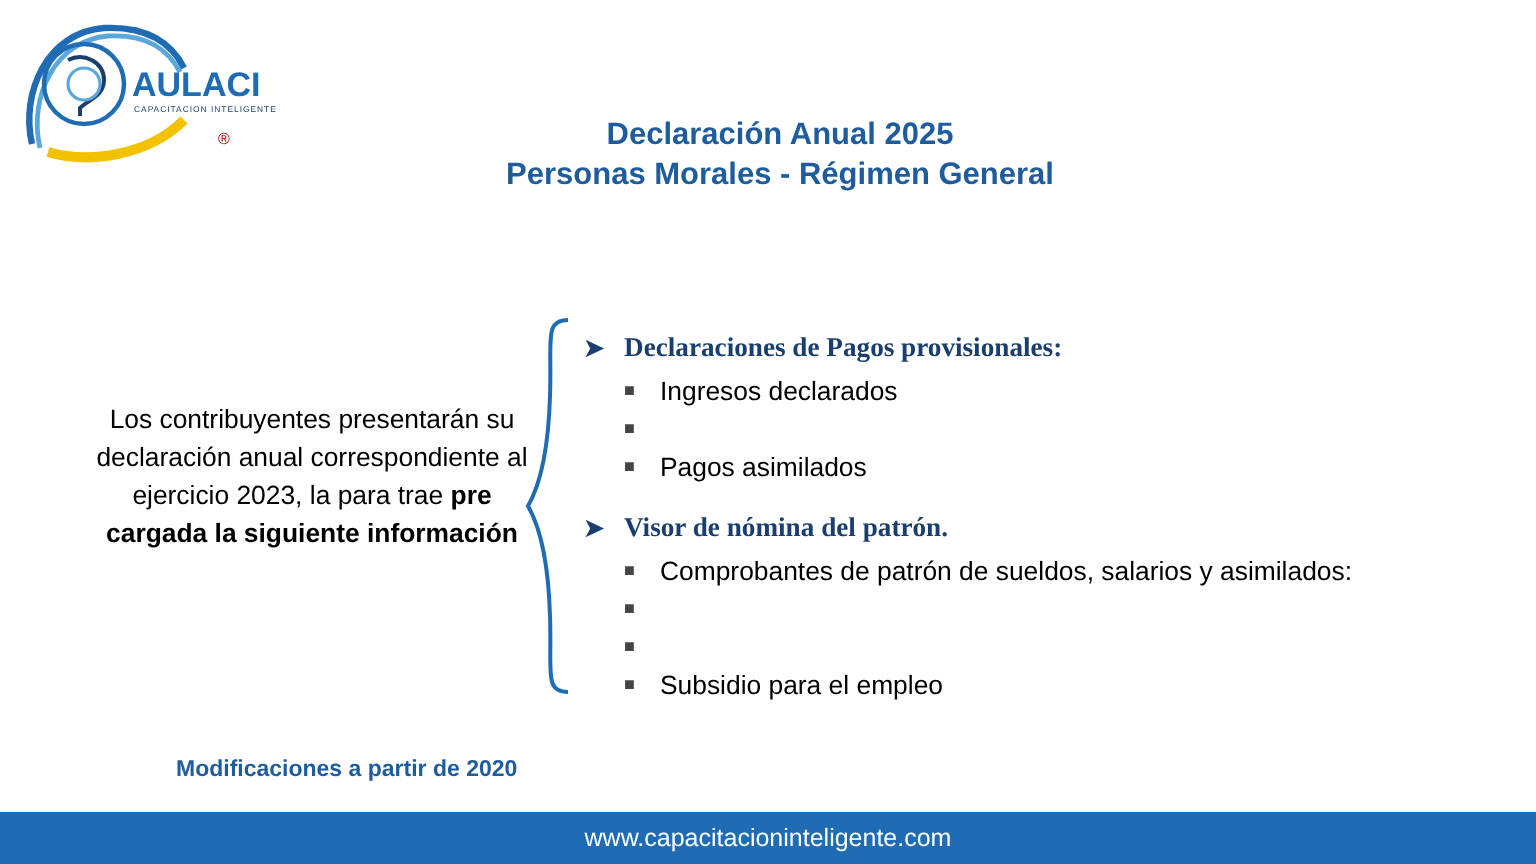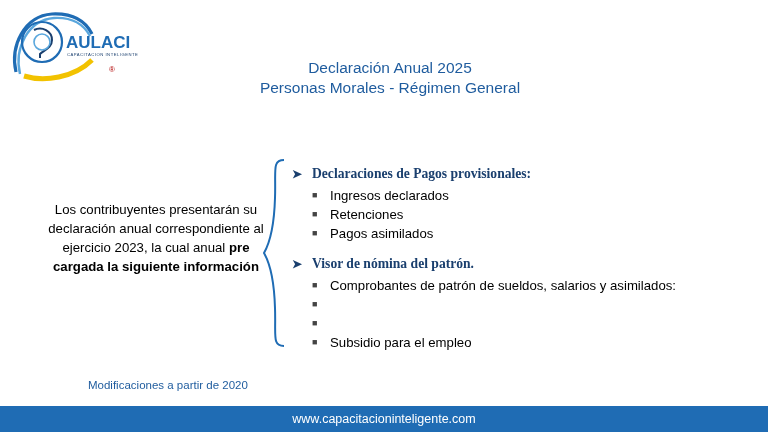--- a/index.html
+++ b/index.html
@@ -26,21 +26,21 @@
   .logo svg { display: block; }
 
   
   .title-block {
     position: absolute;
     left: 180px;
     top: 58px;
     width: 420px;
     text-align: center;
     color: #1f5c9e;
-    font-weight: normal;
+    font-weight: bold;
     font-size: 15.5px;
     line-height: 20px;
   }
 
   
   .left-para {
     position: absolute;
     left: 48px;
     top: 200px;
     width: 216px;
@@ -98,21 +98,21 @@
     line-height: 19px;
   }
   .group-gap { height: 12px; }
 
   
   .footer-note {
     position: absolute;
     left: 88px;
     top: 379px;
     font-size: 11.5px;
-    font-weight: normal;
+    font-weight: bold;
     color: #1f5c9e;
   }
 
   
   .bottom-bar {
     position: absolute;
     left: 0;
     bottom: 0;
     width: 768px;
     height: 26px;
@@ -165,21 +165,21 @@
     <text x="101" y="66" font-family="Liberation Sans, sans-serif" font-size="8" fill="#b00000">®</text>
   </svg>
 </div>
 
 <div class="title-block">
   <div>Declaración Anual 2025</div>
   <div>Personas Morales - Régimen General</div>
 </div>
 
 <div class="left-para">
-  <span>Los contribuyentes presentarán su declaración anual correspondiente al ejercicio 2023, la cual anual </span><span class="bold">pre cargada la siguiente información</span>
+  <span>Los contribuyentes presentarán su declaración anual correspondiente al ejercicio 2023, la para trae </span><span class="bold">pre cargada la siguiente información</span>
 </div>
 
 <div class="brace">
   <svg width="26" height="190" viewBox="0 0 26 190" xmlns="http://www.w3.org/2000/svg">
     <path d="M22 2 C10 2, 14 12, 13 40 C12 74, 6 88, 2 95 C6 102, 12 116, 13 150 C14 178, 10 188, 22 188" fill="none" stroke="#1f6cb4" stroke-width="2"></path>
   </svg>
 </div>
 
 <div class="right-block">
 
@@ -187,21 +187,20 @@
     <div class="lv1">
       <span class="arrow">➤</span>
       <span class="lv1-text">Declaraciones de Pagos provisionales:</span>
     </div>
     <div class="lv2">
       <span class="sq">■</span>
       <span>Ingresos declarados</span>
     </div>
     <div class="lv2">
       <span class="sq">■</span>
-      <span>Retenciones</span>
     </div>
     <div class="lv2">
       <span class="sq">■</span>
       <span>Pagos asimilados</span>
     </div>
   </div>
 
   <div class="group-gap"></div>
 
   <div>

